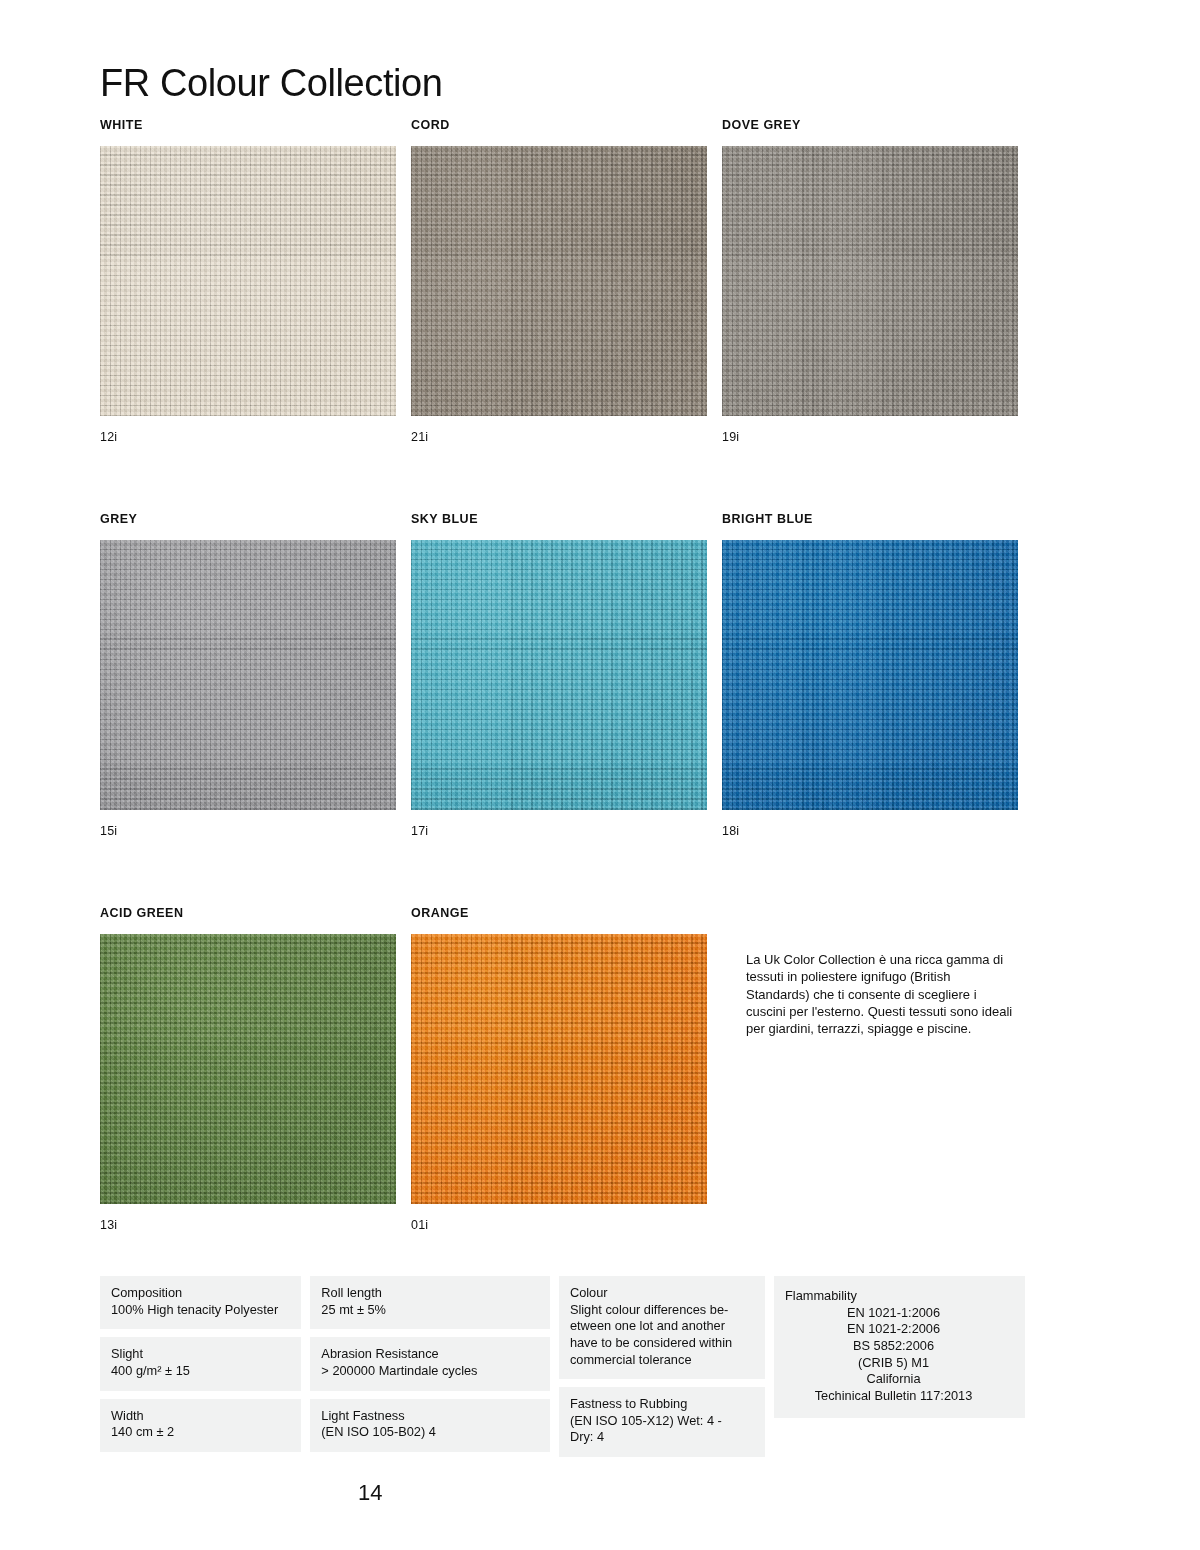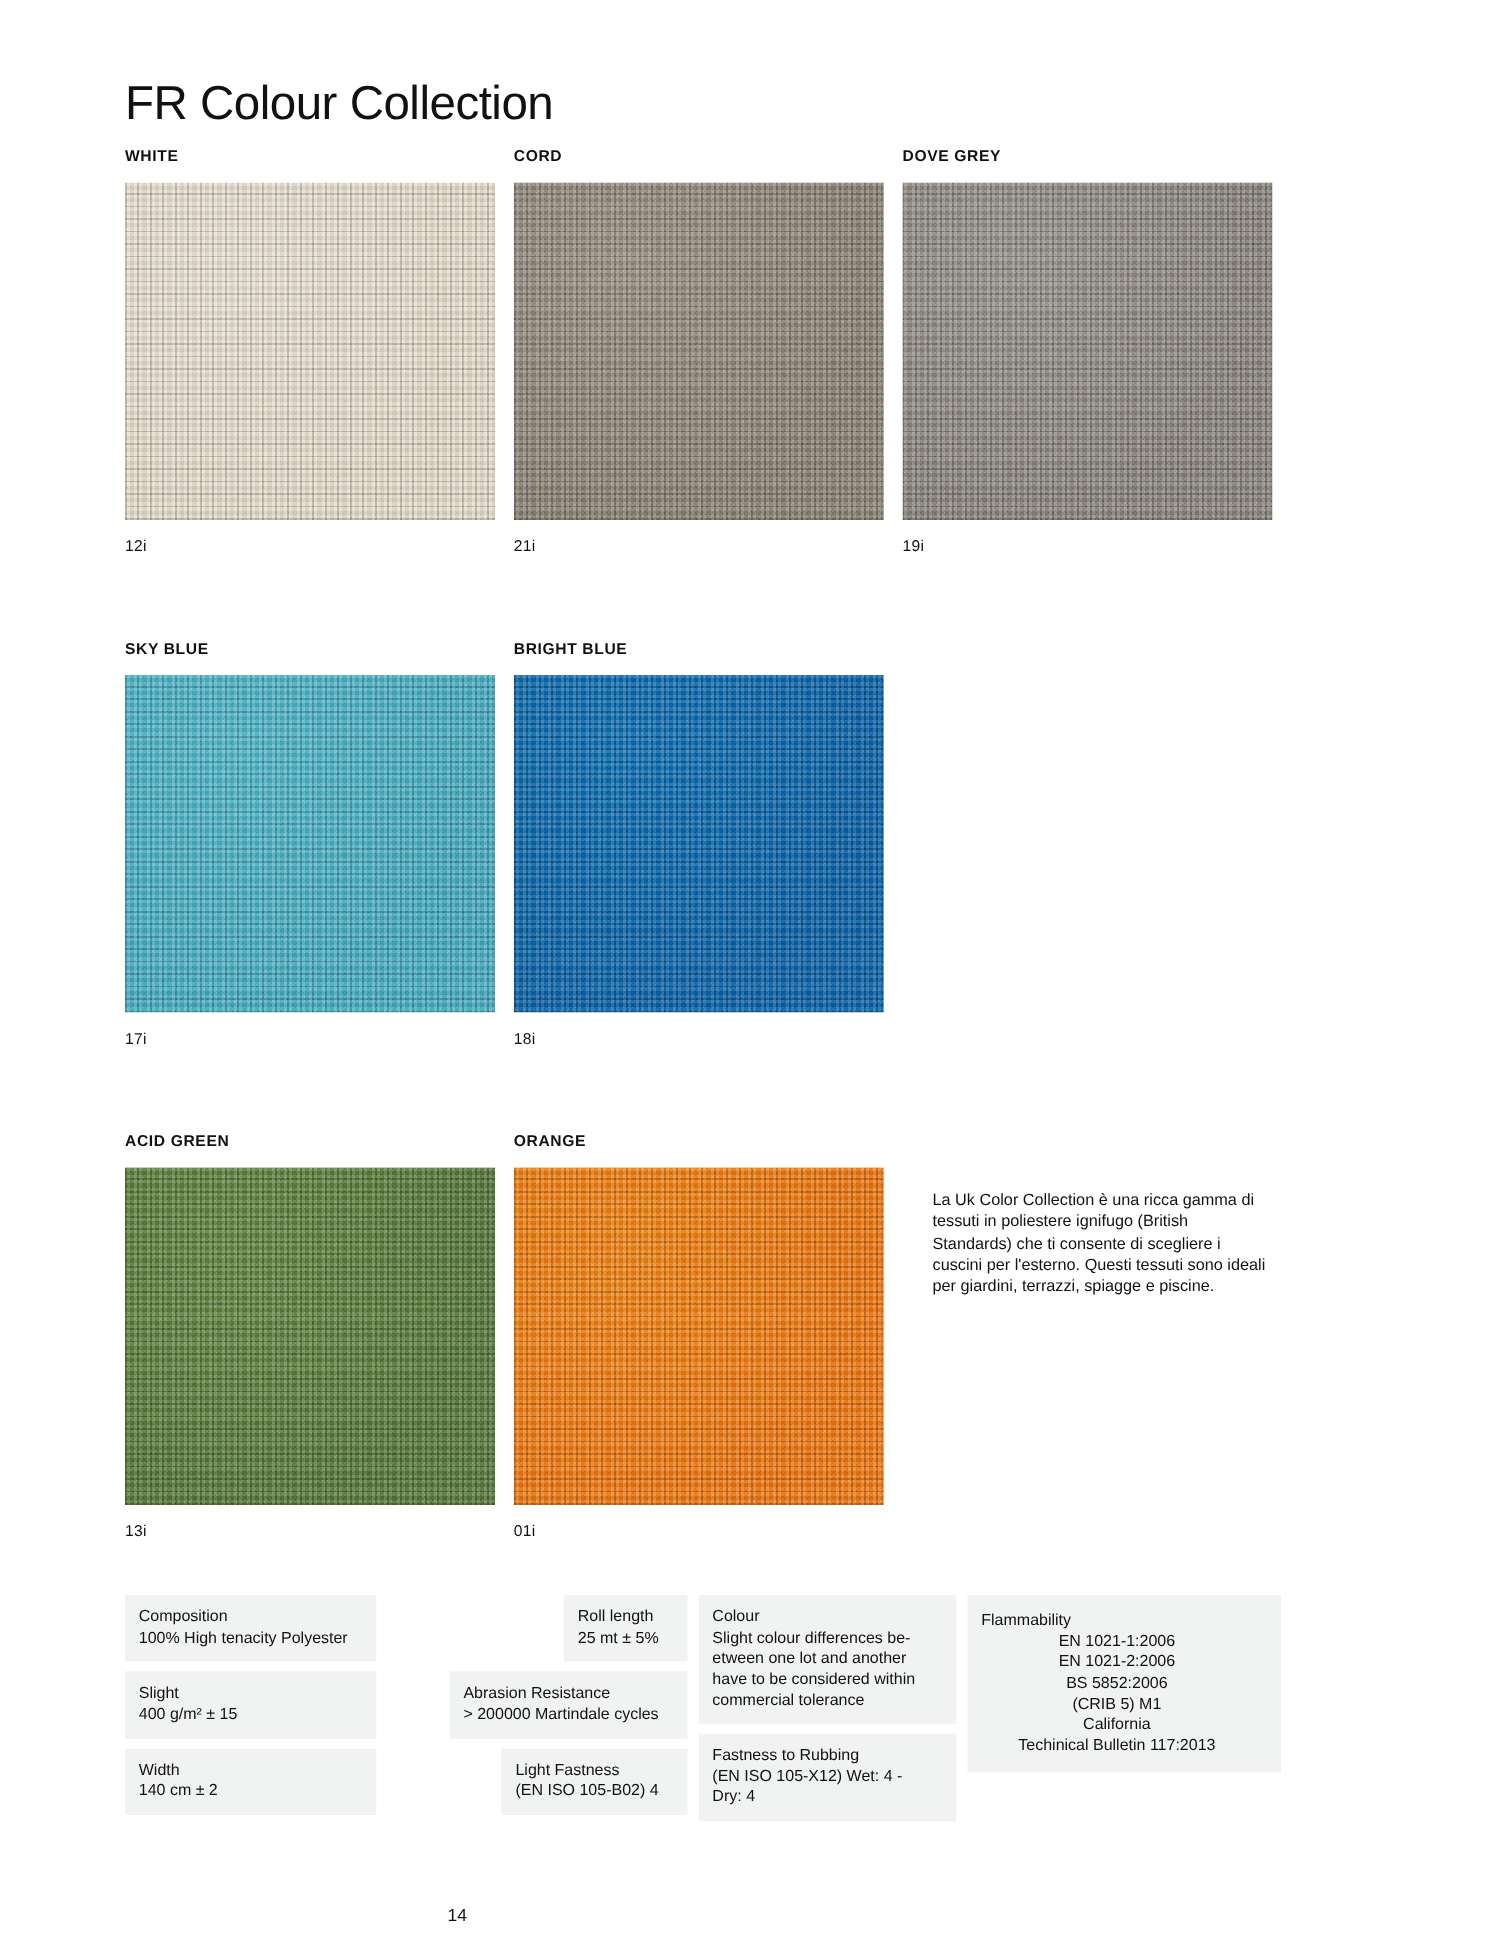--- a/index.html
+++ b/index.html
@@ -129,21 +129,21 @@
     display: flex;
     gap: 9px;
     align-items: flex-start;
   }
   .spec-col {
     display: flex;
     flex-direction: column;
     gap: 8px;
   }
   .spec-col.c1 { width: 211px; }
-  .spec-col.c2 { width: 251px; align-items: flex-end; }
+  .spec-col.c2 { width: 251px; }
   .spec-col.c3 { width: 216px; }
   .spec-col.c4 { width: 263px; }
 
   .spec-box {
     background: #f1f2f2;
     padding: 9px 23px 11px 11px;
     font-size: 12.8px;
     line-height: 1.3;
     color: #111111;
   }
@@ -151,23 +151,22 @@
   .spec-box .v { display: block; }
 
   .spec-box.flam { padding-top: 12px; padding-bottom: 14px; }
   .flam-line { display: block; text-align: center; }
 
   
   .page-number {
     position: absolute;
     left: 358px;
     top: 1480px;
-    font-size: 14px;
-    color: #111111;
-    margin-top: 44px;
+    font-size: 22px;
+    color: #111111;
   }
 </style>
 </head>
 <body>
 
 <div class="page">
 
   <h1 class="page-title">FR Colour Collection</h1>
 
   <div class="swatch-grid">
@@ -190,20 +189,27 @@
       <div class="swatch-cell">
         <div class="swatch-label">DOVE GREY</div>
         <div class="swatch-img">
           <div class="weave" style="background-color:#8d8880"></div>
         </div>
         <div class="swatch-code">19i</div>
       </div>
     </div>
 
     <div class="swatch-row">
+      <div class="swatch-cell">
+        <div class="swatch-label">GREY</div>
+        <div class="swatch-img">
+          <div class="weave" style="background-color:#9a9a9d"></div>
+        </div>
+        <div class="swatch-code">15i</div>
+      </div>
       <div class="swatch-cell">
         <div class="swatch-label">SKY BLUE</div>
         <div class="swatch-img">
           <div class="weave" style="background-color:#49b0c4"></div>
         </div>
         <div class="swatch-code">17i</div>
       </div>
       <div class="swatch-cell">
         <div class="swatch-label">BRIGHT BLUE</div>
         <div class="swatch-img">

